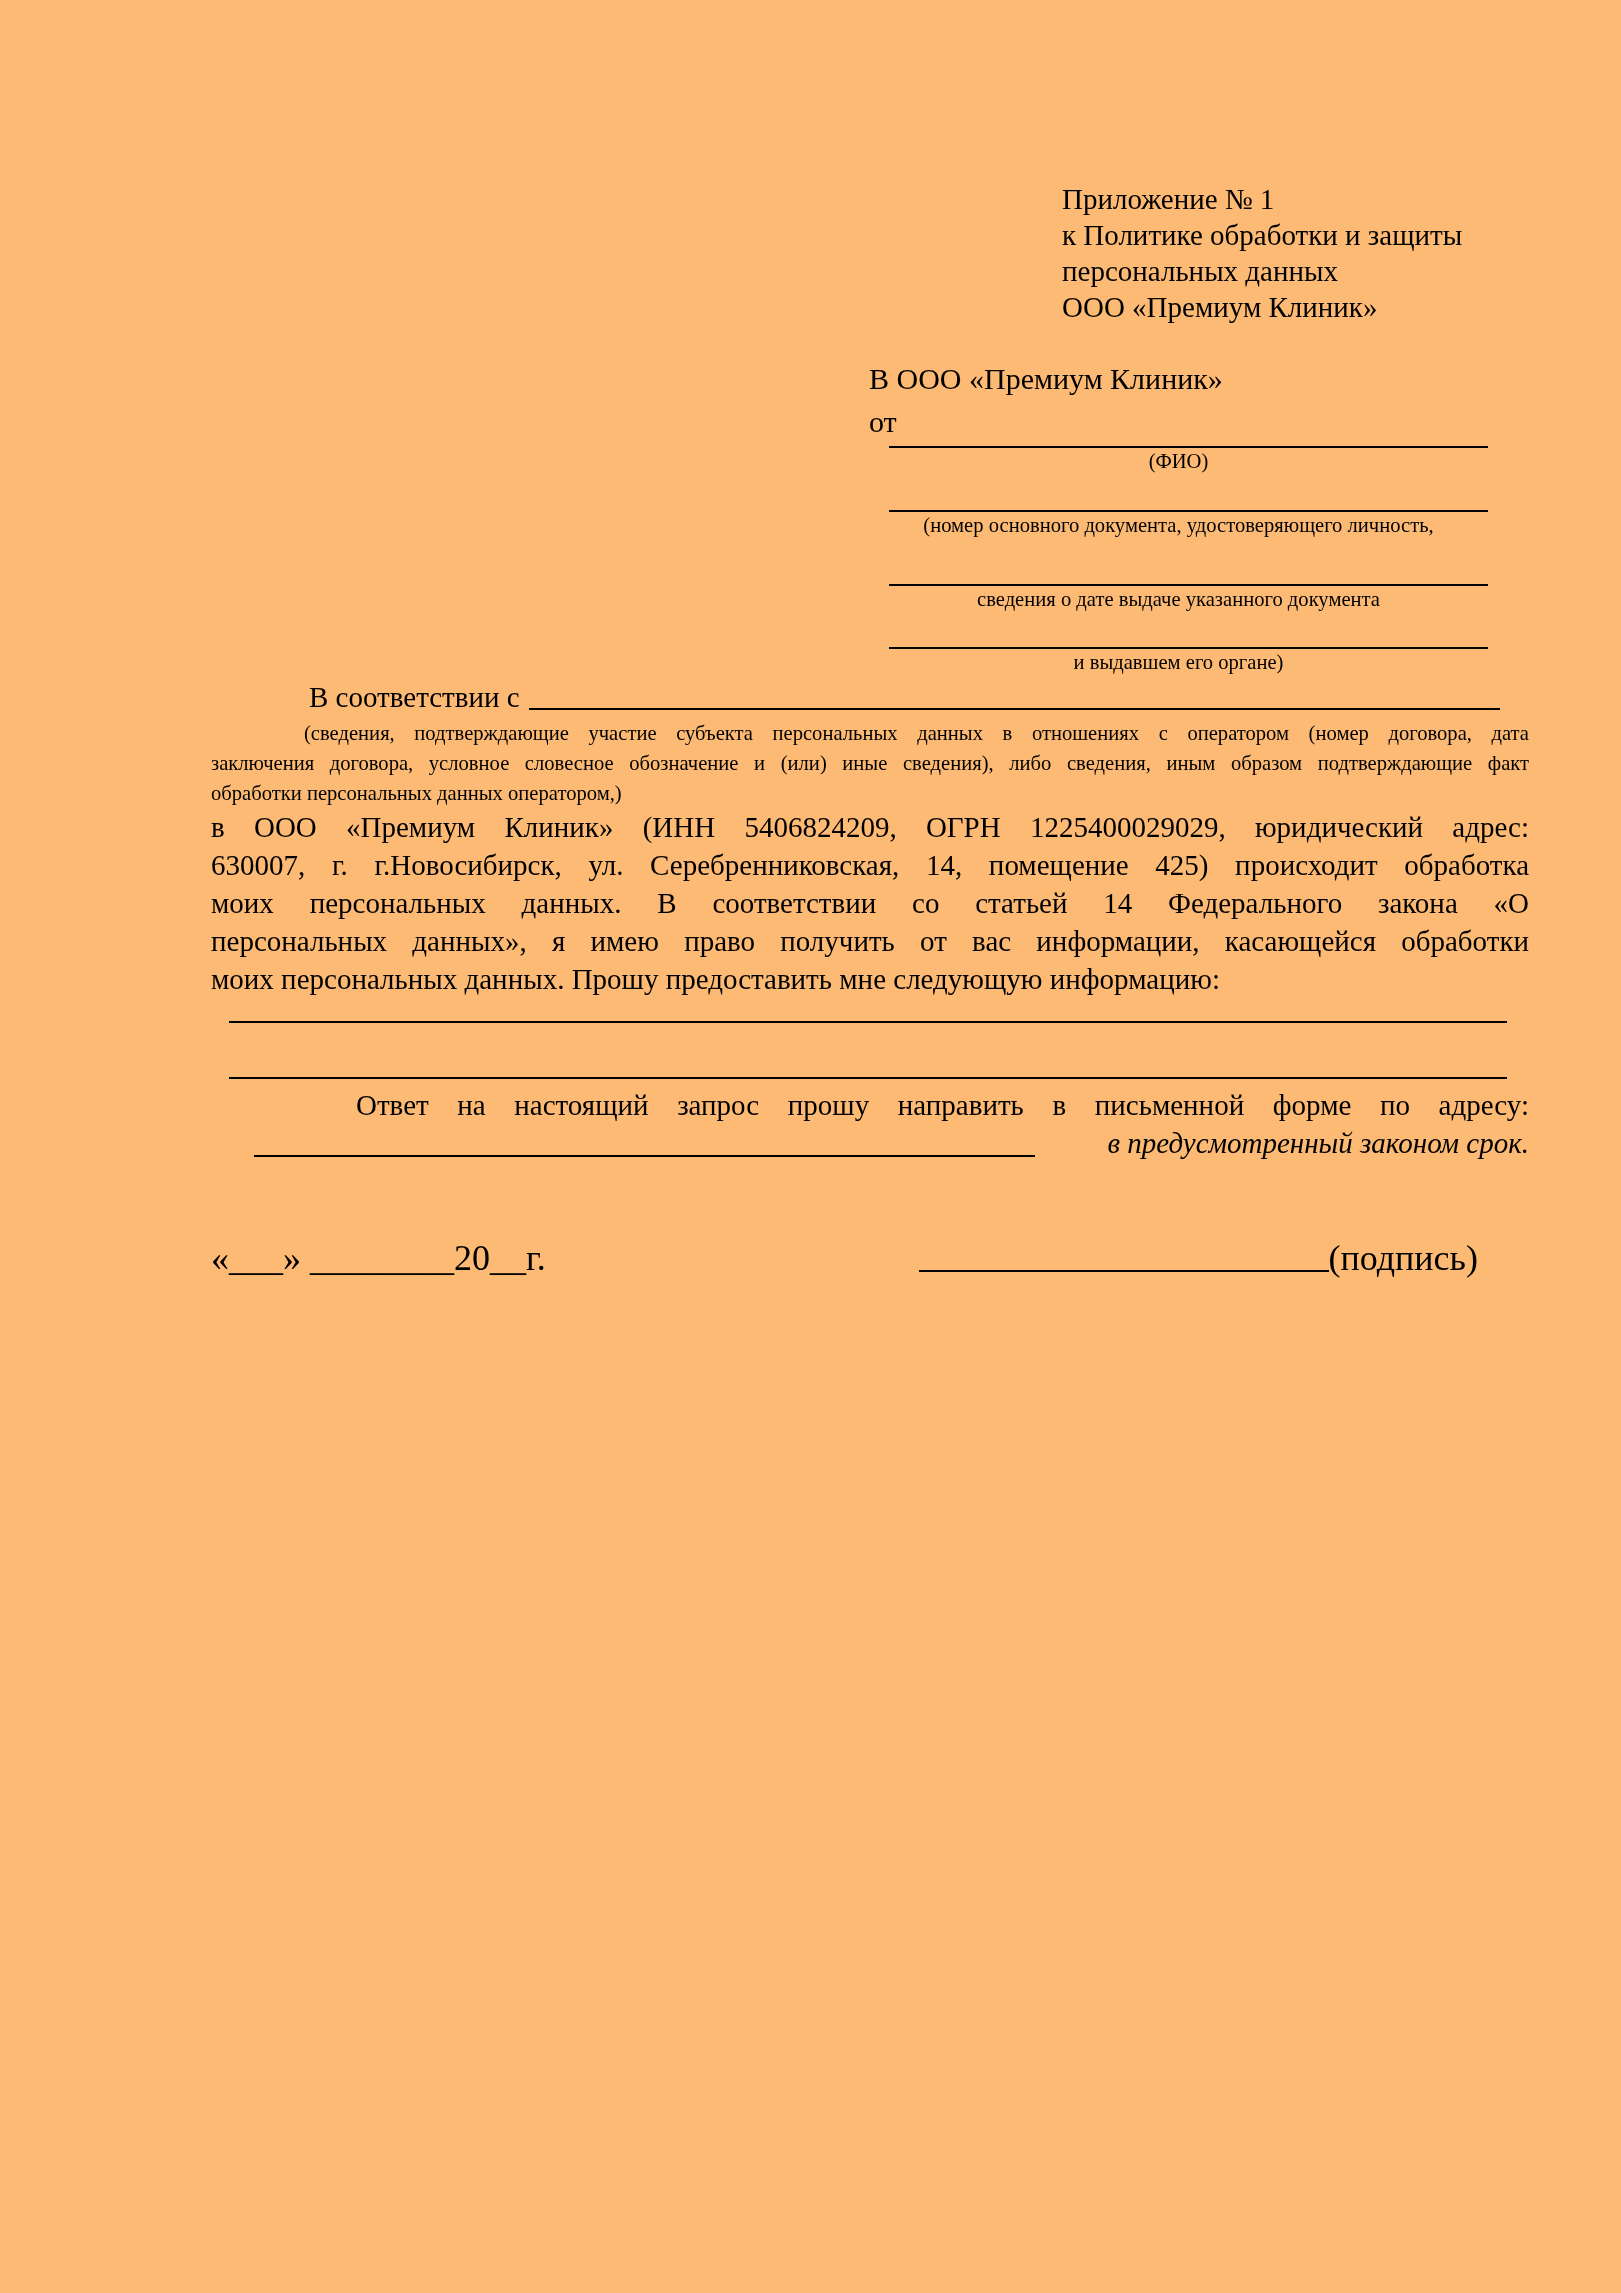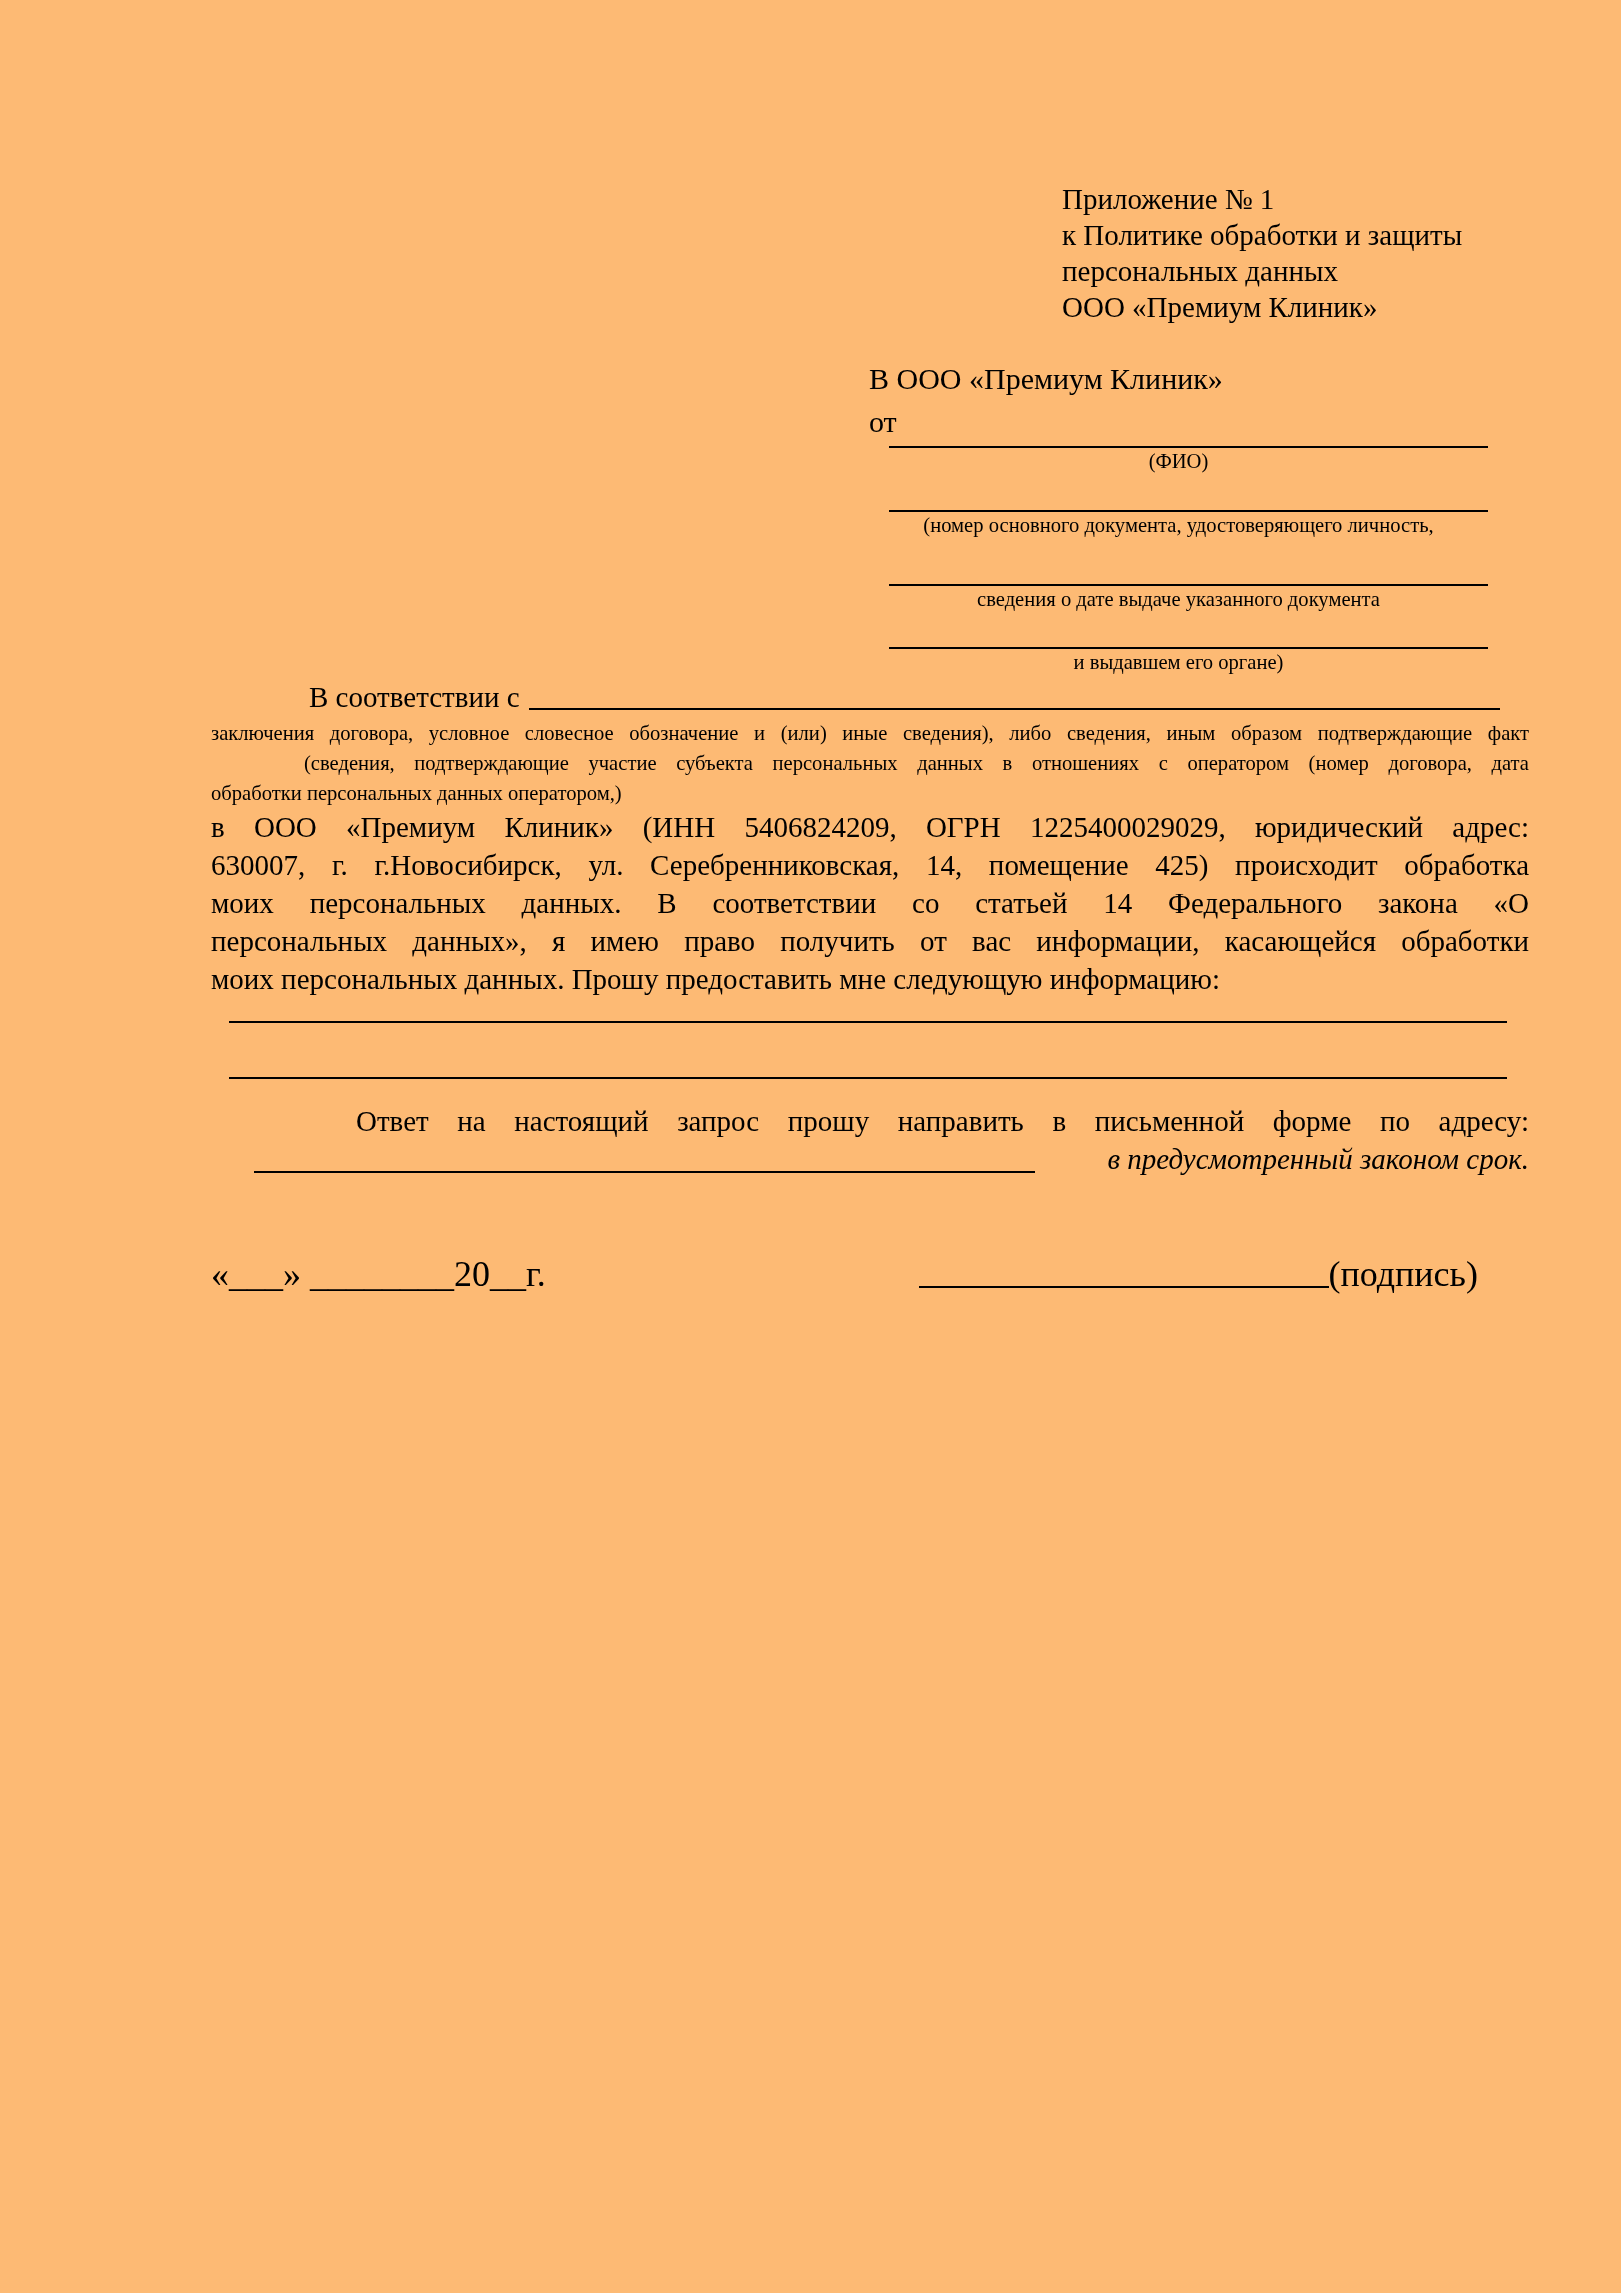--- a/index.html
+++ b/index.html
@@ -49,21 +49,21 @@
   .bodytext { font-size: 29px; line-height: 38px; }
 
   .jline { text-align: justify; text-align-last: justify; }
   .jline.last-line { text-align-last: left; }
 
   .blank-uline { border-bottom: 2px solid #000; height: 0; margin-left: 17.6px; margin-right: 22.5px; }
   .bu1 { margin-top: 23.5px; }
   .bu2 { margin-top: 54px; }
 
   .reply1 {
-    margin-top: 23px; font-size: 29px; line-height: 38px;
+    margin-top: 7px; font-size: 29px; line-height: 38px;
     text-align: justify; text-align-last: justify; text-indent: 145px;
   }
   .reply2 { display: flex; align-items: flex-end; font-size: 29px; line-height: 38px; font-style: italic; }
   .reply2 .fill { width: 781px; margin-left: 43px; border-bottom: 2px solid #000; margin-bottom: 4.9px; }
   .reply2 .tail { flex: 1; text-align: right; white-space: nowrap; }
 
   
   .bottom-row {
     display: flex; justify-content: space-between; align-items: flex-end;
     margin-top: 78px; font-size: 36px; line-height: 37px;
@@ -101,22 +101,22 @@
     <div class="caption">и выдавшем его органе)</div>
   </div>
 
 
   <div class="intro-row">
     <span class="label">В соответствии с</span>
     <span class="fill-uline"></span>
   </div>
 
   <div class="footnote">
+      <div class="jline first">(сведения, подтверждающие участие субъекта персональных данных в отношениях с оператором (номер договора, дата</div>
       <div class="jline">заключения договора, условное словесное обозначение и (или) иные сведения), либо сведения, иным образом подтверждающие факт</div>
-      <div class="jline first">(сведения, подтверждающие участие субъекта персональных данных в отношениях с оператором (номер договора, дата</div>
       <div class="jline last-line">обработки персональных данных оператором,)</div>
     </div>
 
   <div class="bodytext">
       <div class="jline first">в ООО «Премиум Клиник» (ИНН 5406824209, ОГРН 1225400029029, юридический адрес:</div>
       <div class="jline">630007, г. г.Новосибирск, ул. Серебренниковская, 14, помещение 425) происходит обработка</div>
       <div class="jline">моих персональных данных. В соответствии со статьей 14 Федерального закона «О</div>
       <div class="jline">персональных данных», я имею право получить от вас информации, касающейся обработки</div>
       <div class="jline last-line">моих персональных данных. Прошу предоставить мне следующую информацию:</div>
     </div>

